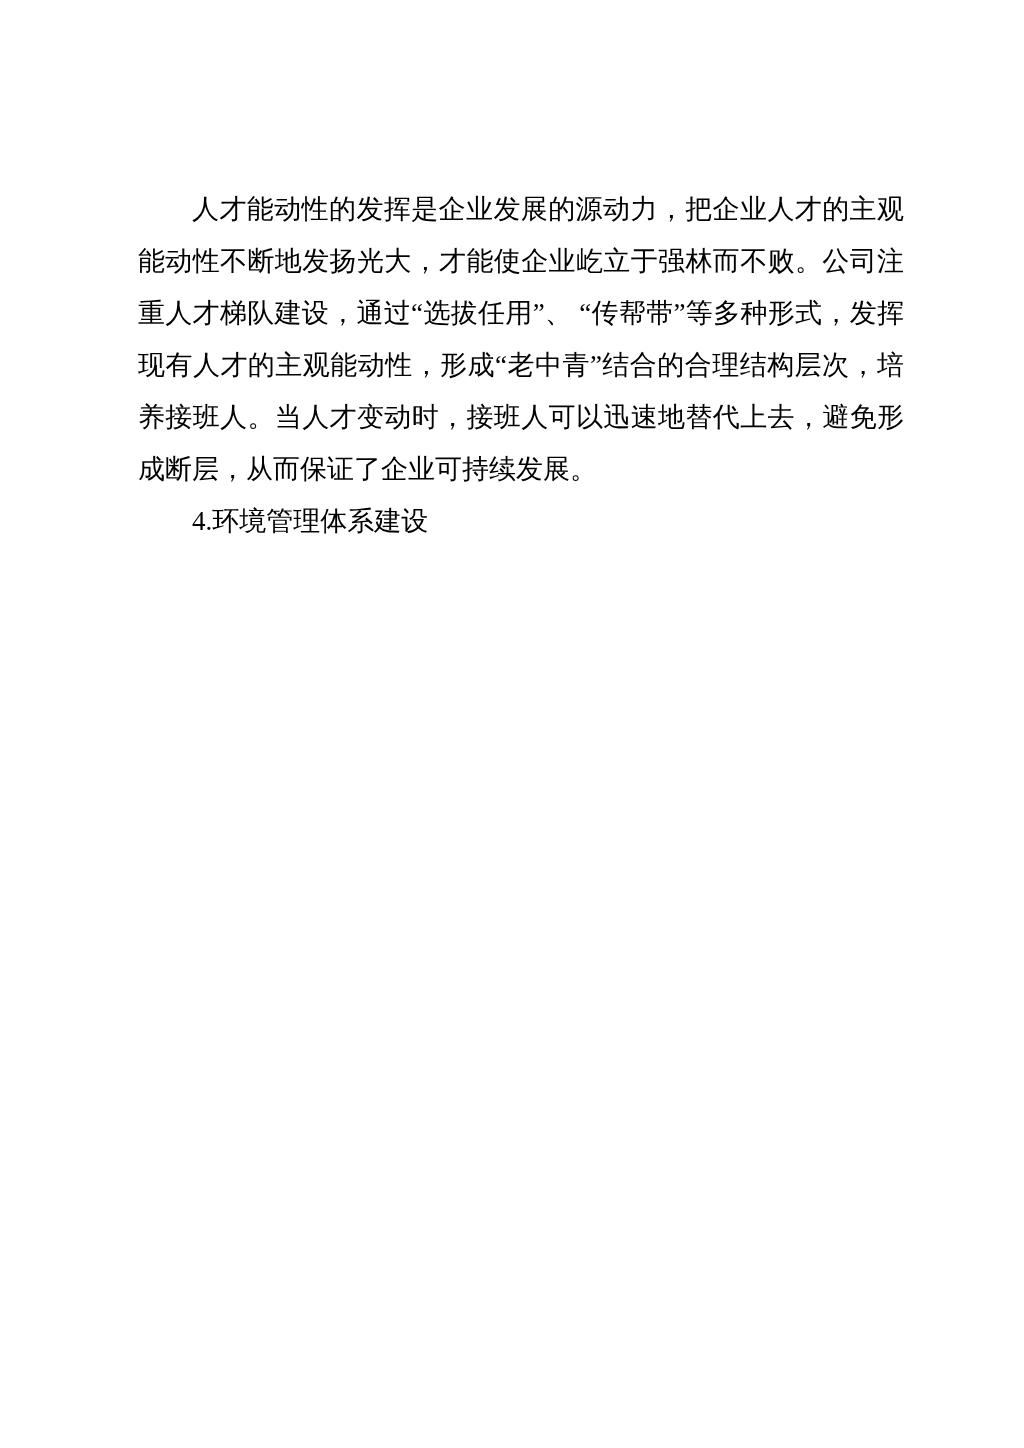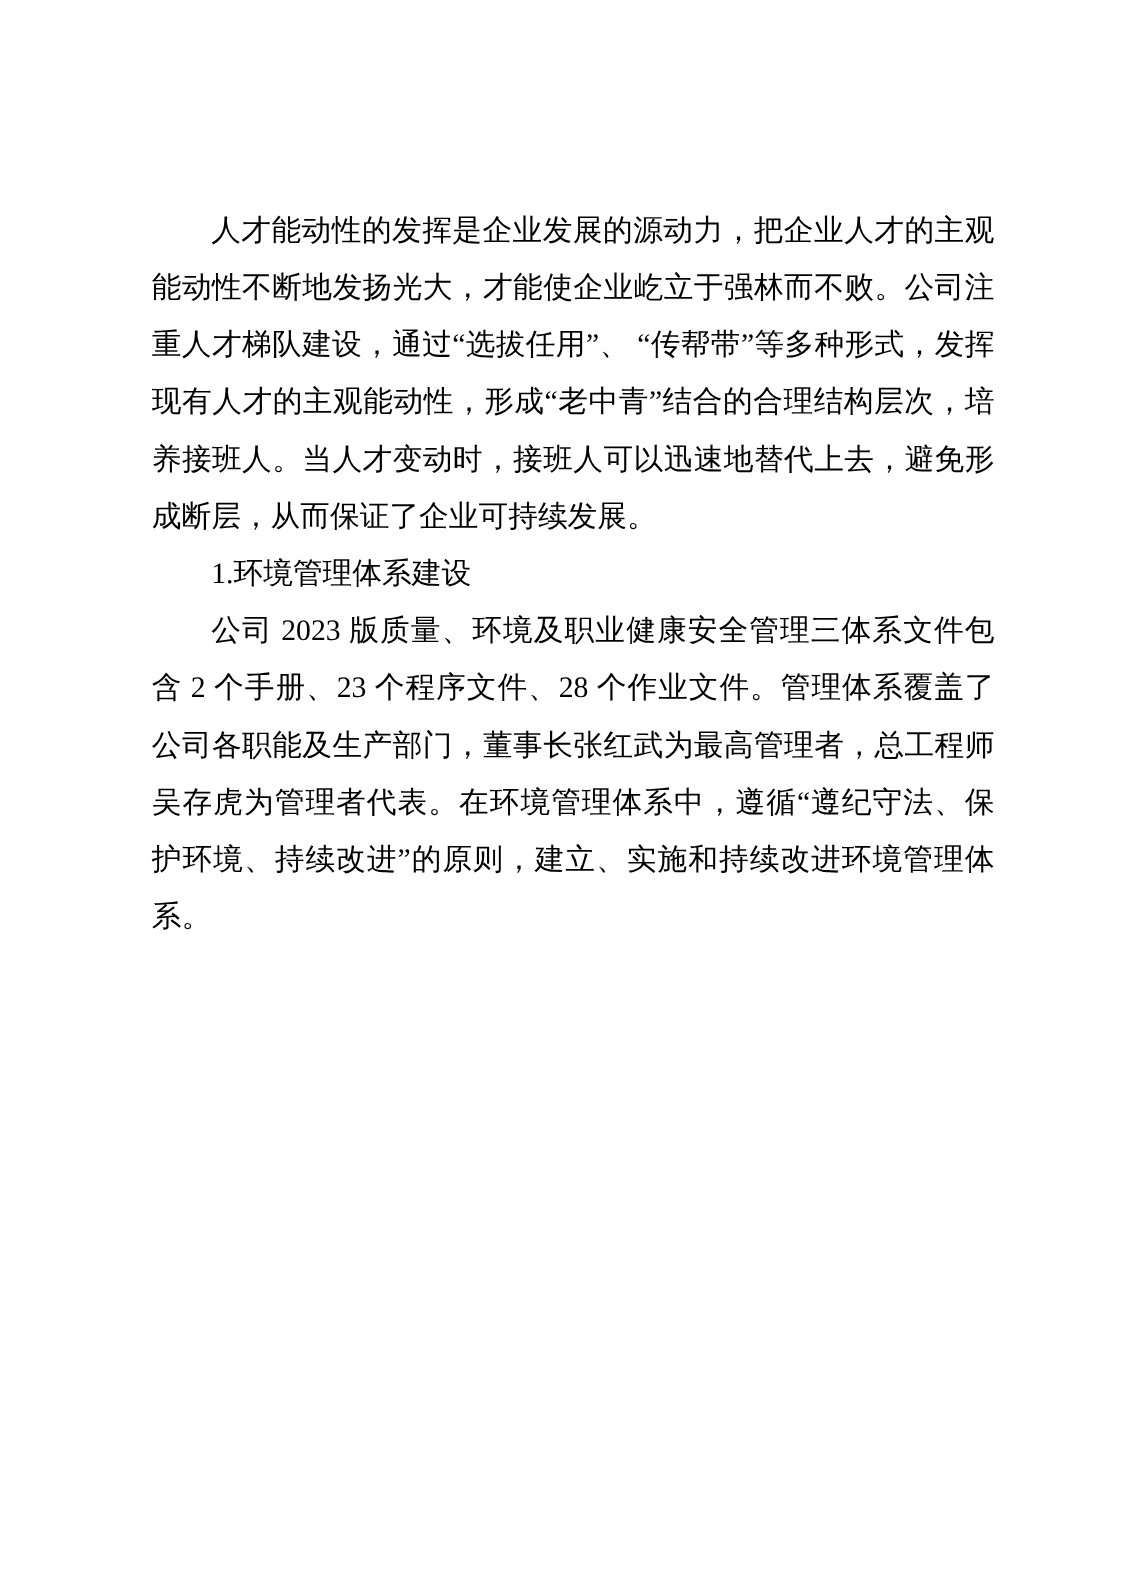--- a/index.html
+++ b/index.html
@@ -48,17 +48,16 @@
     letter-spacing: 3px;
     color: #1a1a1a;
   }
 </style>
 </head>
 <body>
 
 <div class="page">
   <div class="content">
     <p class="para">人才能动性的发挥是企业发展的源动力，把企业人才的主观能动性不断地发扬光大，才能使企业屹立于强林而不败。公司注重人才梯队建设，通过“选拔任用”、 “传帮带”等多种形式，发挥现有人才的主观能动性，形成“老中青”结合的合理结构层次，培养接班人。当人才变动时，接班人可以迅速地替代上去，避免形成断层，从而保证了企业可持续发展。</p>
-    <p class="para heading-l3">1.环境管理体系建设</p>
-    <p class="para">公司 2023 版质量、环境及职业健康安全管理三体系文件包含 2 个手册、23 个程序文件、28 个作业文件。管理体系覆盖了公司各职能及生产部门，董事长张红武为最高管理者，总工程师吴存虎为管理者代表。在环境管理体系中，遵循“遵纪守法、保护环境、持续改进”的原则，建立、实施和持续改进环境管理体系。</p>
+    <p class="para heading-l3">4.环境管理体系建设</p>
   </div>
   <div class="page-number">— 19 —</div>
 </div>
 
 </body></html>

